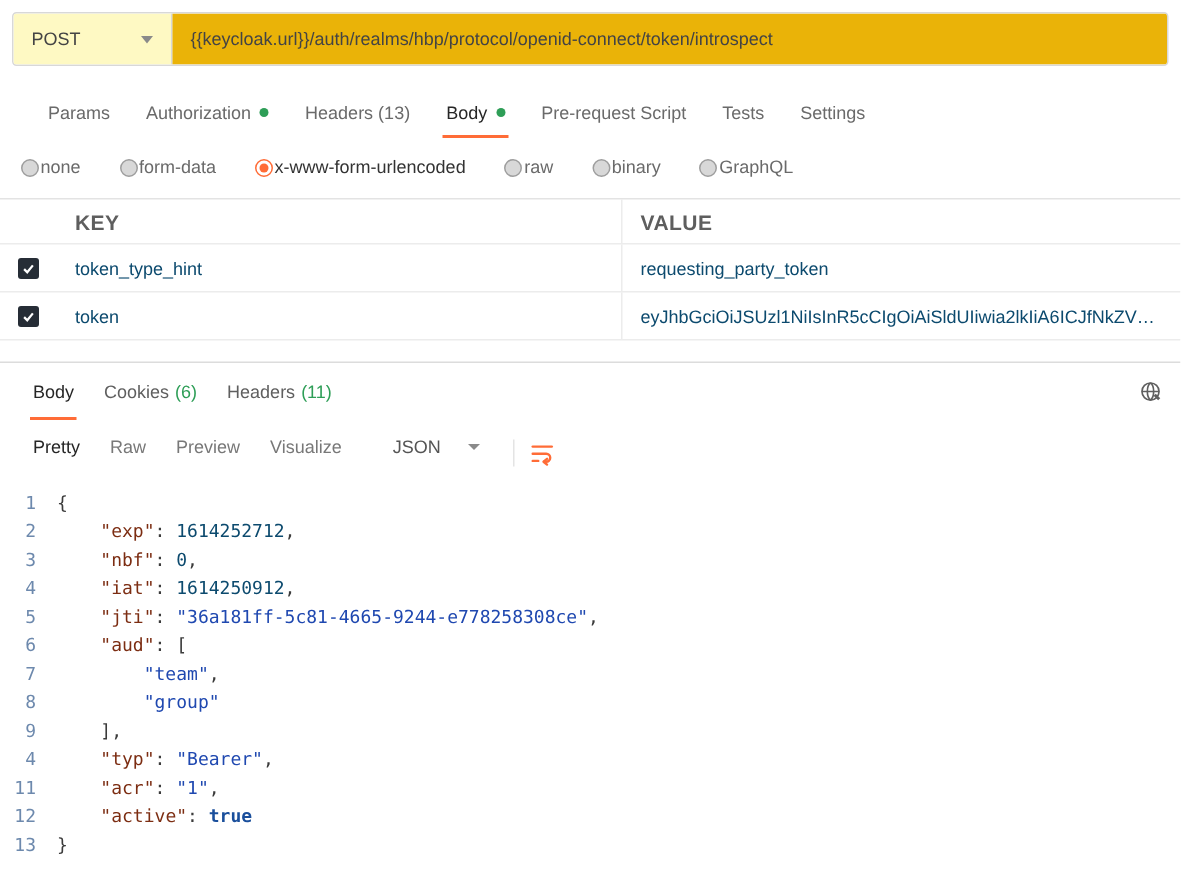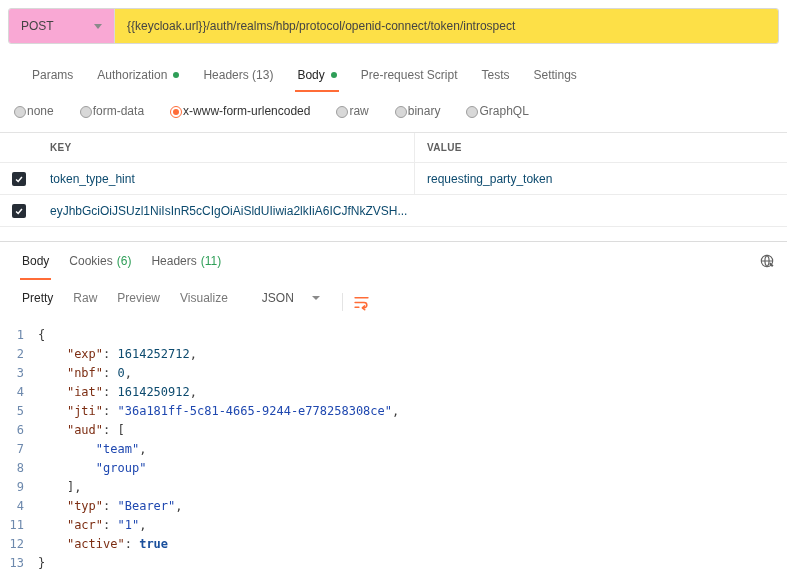--- a/index.html
+++ b/index.html
@@ -8,25 +8,25 @@
     font-family: "Liberation Sans", sans-serif;
     font-size: 12px;
     color: #3b3b3b;
     background: #fff;
     overflow: hidden;
   }
   
   .url-row { padding: 8px 8px 10px; }
   .url-bar { display: flex; height: 36px; border: 1px solid #d8d8d8; border-radius: 3px; overflow: hidden; }
   .method { display: flex; align-items: center; justify-content: space-between; width: 106px;
-            padding: 0 12px; background: #f9a8d4; border-right: 1px solid #d8d8d8; color: #444; cursor: pointer; }
+            padding: 0 12px; background: #fef9c3; border-right: 1px solid #d8d8d8; color: #444; cursor: pointer; }
   .caret { width: 0; height: 0; border-left: 4px solid transparent; border-right: 4px solid transparent;
            border-top: 5px solid #8a8a8a; display: inline-block; }
   .caret.small { border-left-width: 4px; border-right-width: 4px; border-top-width: 4px; }
-  .url-input { flex: 1; display: flex; align-items: center; background: #fde047; padding: 0 12px;
+  .url-input { flex: 1; display: flex; align-items: center; background: #eab308; padding: 0 12px;
                color: #444; white-space: nowrap; overflow: hidden; cursor: text; }
   
   .req-tabs { display: flex; padding: 4px 20px 0; }
   .req-tab { padding: 10px 12px; color: #6a6a6a; cursor: pointer; position: relative;
              display: flex; align-items: center; gap: 6px; }
   .req-tab.active { color: #262626; }
   .req-tab.active::after { content: ""; position: absolute; left: 10px; right: 10px; bottom: 0;
                            height: 2px; background: #FF6C37; }
   .dot { width: 6px; height: 6px; border-radius: 50%; background: #2E9E57; display: inline-block; }
   
@@ -40,21 +40,21 @@
                      border-radius: 50%; background: #FF6C37; }
   
   .kv-table { border-top: 1px solid #e3e3e3; }
   .kv-header, .kv-row { display: flex; }
   .kv-header { height: 30px; border-bottom: 1px solid #ececec; }
   .kv-row { height: 32px; border-bottom: 1px solid #ececec; }
   .cb-col { width: 38px; display: flex; align-items: center; justify-content: center; flex: none; }
   .key-col { width: 377px; padding: 0 12px; border-right: 1px solid #ececec; flex: none;
              white-space: nowrap; overflow: hidden; }
   .val-col { flex: 1; padding: 0 12px; white-space: nowrap; overflow: hidden; text-overflow: ellipsis; }
-  .kv-header .key-col, .kv-header .val-col { line-height: 30px; font-size: 10px; font-weight: 700;
+  .kv-header .key-col, .kv-header .val-col { line-height: 30px; font-size: 14px; font-weight: 700;
              color: #5e5e5e; letter-spacing: .3px; }
   .kv-row .key-col, .kv-row .val-col { line-height: 32px; color: #0c4a6e; cursor: text; }
   .checkbox { width: 14px; height: 14px; border-radius: 2px; background: #262d36; display: flex;
               align-items: center; justify-content: center; cursor: pointer; }
   
   .resp-section { margin-top: 14px; border-top: 1px solid #dcdcdc; }
   .resp-tabs { display: flex; align-items: center; padding: 0 12px; height: 38px; }
   .resp-tab-list { display: flex; align-items: stretch; height: 38px; }
   .resp-tab { padding: 0 10px; color: #5f5f5f; cursor: pointer; position: relative;
               display: flex; align-items: center; gap: 4px; }
@@ -172,20 +172,21 @@
           <div class="val-col">requesting_party_token</div>
         </div>
         <div class="kv-row">
           <div class="cb-col">
             <span class="checkbox">
               <svg width="10" height="10" viewBox="0 0 12 12" fill="none" stroke="#fff" stroke-width="1.8">
                 <path d="M2.5 6.5 L5 9 L9.5 3.5"></path>
               </svg>
             </span>
           </div>
+          <div class="key-col">token</div>
           <div class="val-col">eyJhbGciOiJSUzl1NiIsInR5cCIgOiAiSldUIiwia2lkIiA6ICJfNkZVSH...</div>
         </div>
       </div>
   </div>
 
   <div class="resp-section">
     <div class="resp-tabs">
       <div class="resp-tab-list" id="resp-tab-list">
           <div class="resp-tab active">
             <span>Body</span>

